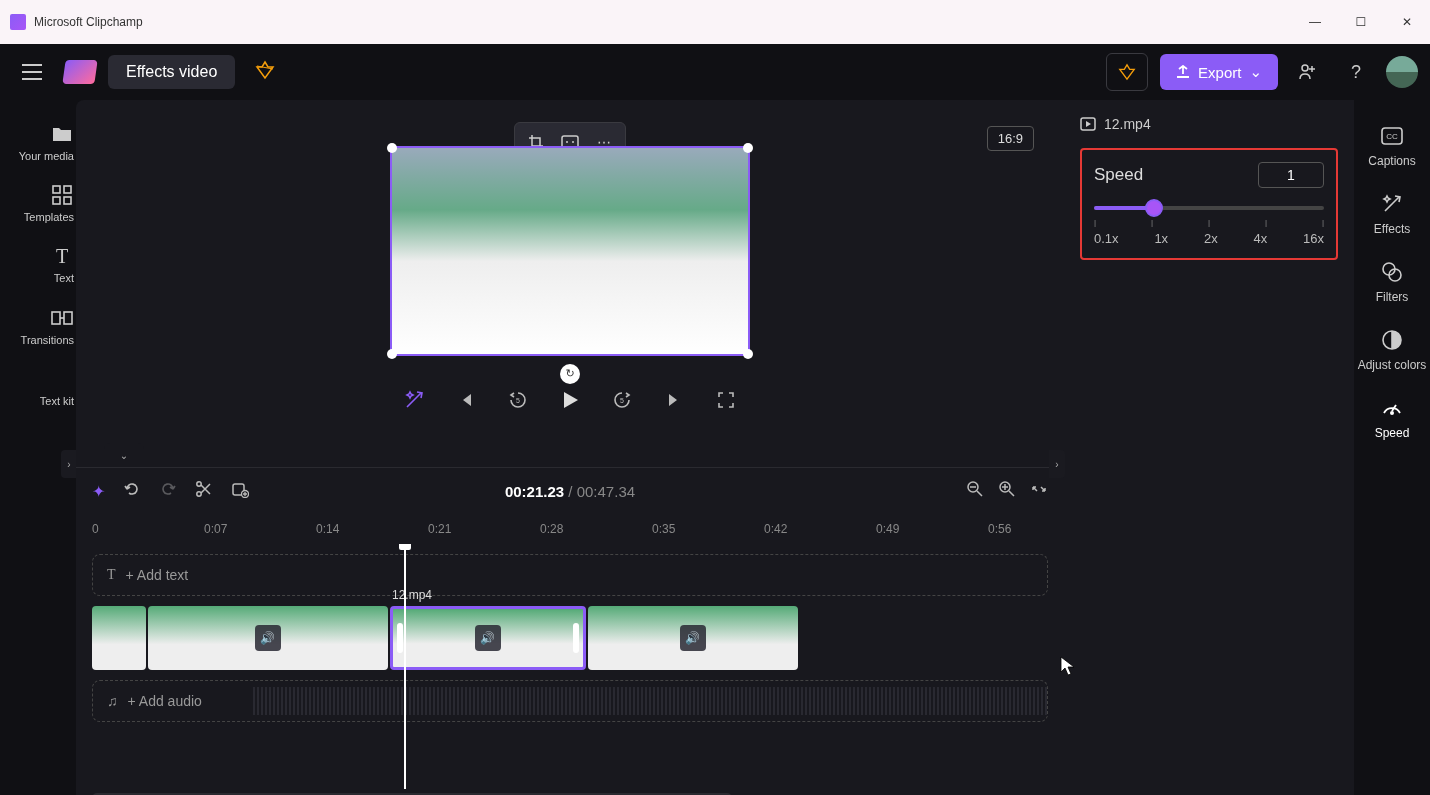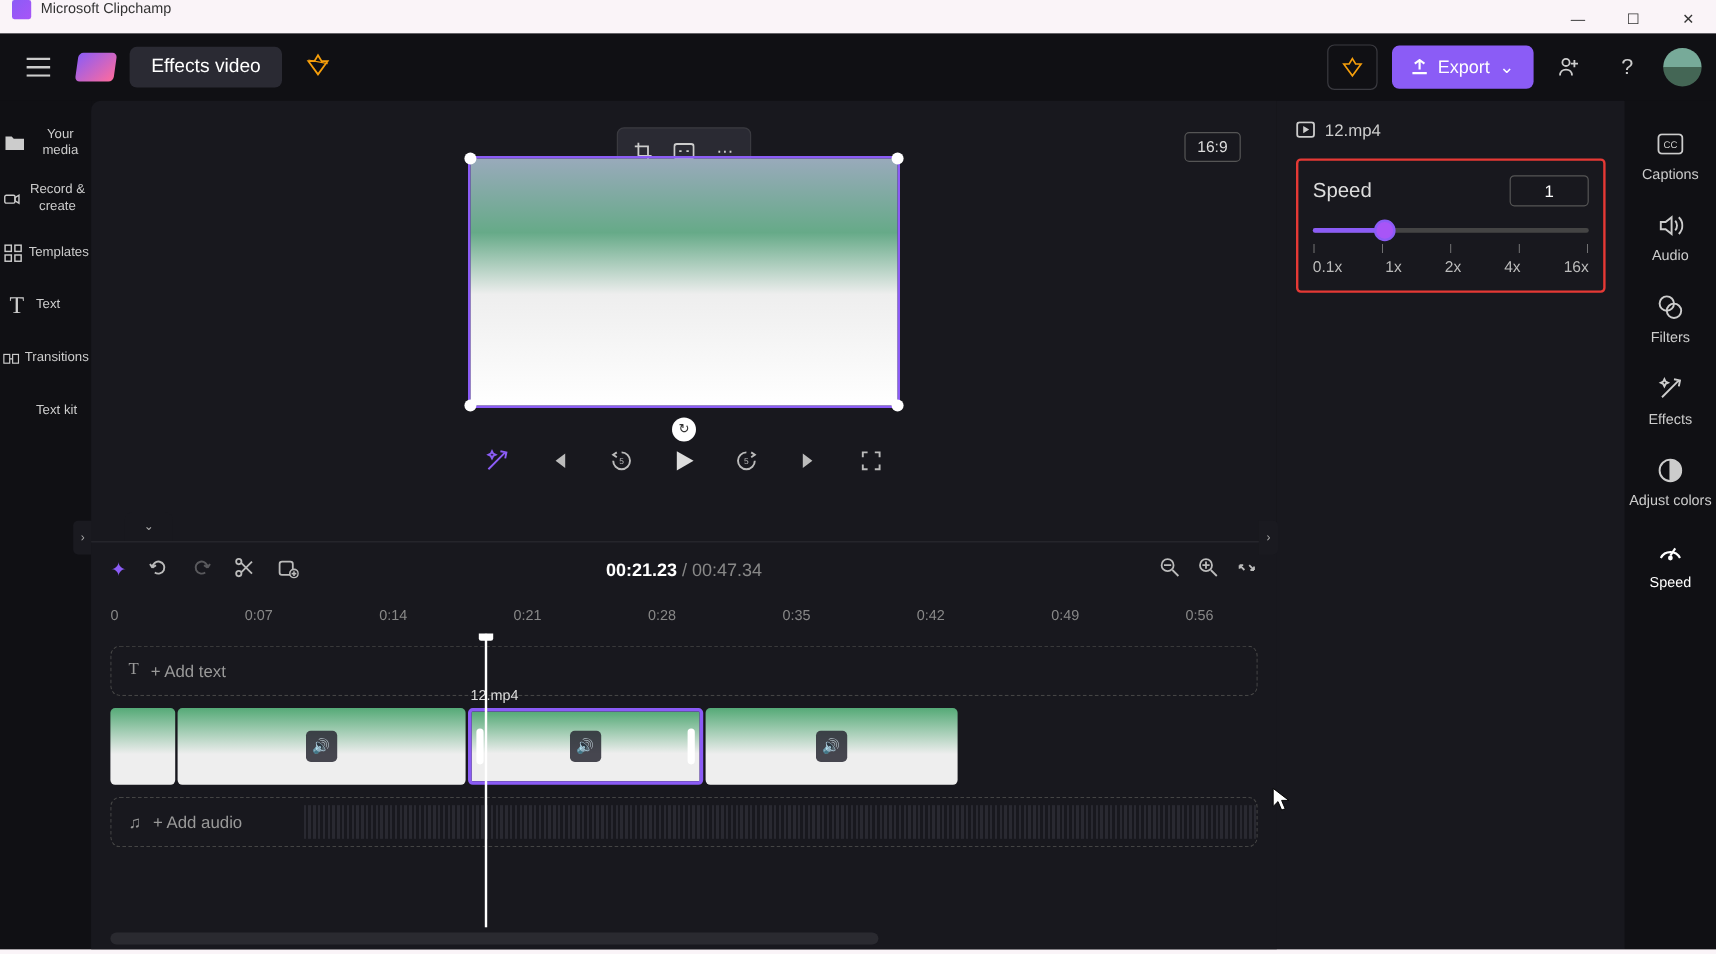--- a/index.html
+++ b/index.html
@@ -1,34 +1,34 @@
 <!DOCTYPE html>
 <html><head>
 <meta charset="utf-8">
 <style>
 *{margin:0;padding:0;box-sizing:border-box;font-family:'Segoe UI',Arial,sans-serif;user-select:none}
 body{width:1430px;height:795px;background:#FAF4F8;overflow:hidden}
-.titlebar{height:28px;background:#FAF4F8;display:flex;padding-left:10px;color:#333;font-size:12px}
+.titlebar{height:44px;background:#FAF4F8;display:flex;align-items:center;padding-left:10px;color:#333;font-size:12px}
 .titlebar .tlogo{width:16px;height:16px;background:linear-gradient(135deg,#8B5CF6,#A855F7);border-radius:2px;margin-right:8px}
 .winctrl{margin-left:auto;display:flex}
 .winctrl div{width:46px;height:32px;display:flex;align-items:center;justify-content:center;font-size:12px;color:#333}
 .app{height:763px;background:#101014;display:flex;flex-direction:column}
 .topbar{height:56px;background:#101014;display:flex;align-items:center;padding:0 12px;gap:12px}
 .hamburger{width:40px;height:40px;display:flex;align-items:center;justify-content:center;color:#ccc}
 .logoicon{width:32px;height:24px;background:linear-gradient(135deg,#8B5CF6,#FF6B9D);border-radius:4px;transform:skewX(-8deg)}
 .title-pill{background:#2A2A33;padding:8px 18px;border-radius:6px;color:#fff;font-size:16px}
 .diamond-ico{color:#F59E0B;font-size:18px;margin-left:8px}
 .spacer{flex:1}
 .diamond-btn{width:42px;height:38px;border:1px solid #3a3a40;border-radius:6px;display:flex;align-items:center;justify-content:center;color:#F59E0B;font-size:16px}
 .export-btn{background:#8B5CF6;color:#fff;padding:9px 16px;border-radius:6px;display:flex;align-items:center;gap:8px;font-size:15px;font-weight:500}
 .icon-btn{width:36px;height:36px;display:flex;align-items:center;justify-content:center;color:#ccc;font-size:18px}
 .avatar{width:32px;height:32px;border-radius:50%;background:linear-gradient(#7a9 50%,#465 50%)}
 .mainrow{flex:1;display:flex;min-height:0}
 .leftnav{width:76px;background:#101014;display:flex;flex-direction:column;padding-top:12px;position:relative}
-.lnav-item{display:flex;flex-direction:row;align-items:center;padding:10px 2px;color:#ccc;font-size:11px;gap:4px;text-align:center;line-height:1.2}
+.lnav-item{display:flex;flex-direction:column;align-items:flex-end;padding:10px 2px;color:#ccc;font-size:11px;gap:4px;text-align:center;line-height:1.2}
 .lnav-item svg,.lnav-item .ico{width:24px;height:24px}
 .expand-caret{position:absolute;right:-1px;top:350px;width:16px;height:28px;background:#1a1a20;border-radius:4px 0 0 4px;display:flex;align-items:center;justify-content:center;color:#aaa;font-size:10px}
 .center{flex:1;display:flex;flex-direction:column;background:#18181E;border-radius:8px 0 0 0;min-width:0;position:relative}
 .preview{flex:1;display:flex;flex-direction:column;align-items:center;justify-content:center;position:relative;min-height:0}
 .float-toolbar{position:absolute;top:22px;left:50%;transform:translateX(-50%);background:#2A2A33;border-radius:6px;display:flex;gap:4px;padding:6px;border:1px solid #3a3a40}
 .float-toolbar div{width:30px;height:26px;display:flex;align-items:center;justify-content:center;color:#ccc;font-size:14px}
 .ratio-badge{position:absolute;top:26px;right:30px;border:1px solid #555;padding:4px 10px;border-radius:4px;color:#ddd;font-size:13px}
 .video-frame{width:360px;height:210px;border:2px solid #8B5CF6;position:relative;margin-top:20px;background:linear-gradient(180deg,#9ab 0%,#6a8 30%,#eee 55%,#fff 100%)}
 .handle{width:10px;height:10px;background:#fff;border-radius:50%;position:absolute}
 .h-tl{top:-5px;left:-5px}.h-tr{top:-5px;right:-5px}.h-bl{bottom:-5px;left:-5px}.h-br{bottom:-5px;right:-5px}
@@ -135,27 +135,20 @@
   <div class="mainrow">
     <div class="leftnav">
       <div class="lnav-item">
         <svg class="ico" viewBox="0 0 24 24">
             <path d="M3 6h6l2 2h10v11H3z" fill="#ccc"></path>
           </svg>
         <span>Your media</span>
       </div>
       <div class="lnav-item">
         <svg class="ico" viewBox="0 0 24 24">
-            <rect x="3" y="7" width="13" height="10" rx="2" fill="none" stroke="#ccc" stroke-width="1.8"></rect>
-            <path d="M16 10l5-3v10l-5-3z" fill="none" stroke="#ccc" stroke-width="1.8"></path>
-          </svg>
-        <span>Record &amp; create</span>
-      </div>
-      <div class="lnav-item">
-        <svg class="ico" viewBox="0 0 24 24">
             <rect x="3" y="3" width="7" height="7" fill="none" stroke="#ccc" stroke-width="1.6"></rect>
             <rect x="14" y="3" width="7" height="7" fill="none" stroke="#ccc" stroke-width="1.6"></rect>
             <rect x="3" y="14" width="7" height="7" fill="none" stroke="#ccc" stroke-width="1.6"></rect>
             <rect x="14" y="14" width="7" height="7" fill="none" stroke="#ccc" stroke-width="1.6"></rect>
           </svg>
         <span>Templates</span>
       </div>
       <div class="lnav-item">
         <div class="ico" style="font-size:20px;font-family:serif">T</div>
         <span>Text</span>
@@ -365,43 +358,34 @@
         <div class="ico">
             <svg width="22" height="18" viewBox="0 0 22 18">
               <rect x="1" y="1" width="20" height="16" rx="3" fill="none" stroke="#ccc" stroke-width="1.6"></rect>
               <text x="11" y="12" font-size="8" fill="#ccc" text-anchor="middle">CC</text>
             </svg>
           </div>
         <span>Captions</span>
       </div>
       <div class="rnav-item">
         <div class="ico">
-            <svg width="22" height="20" viewBox="0 0 22 20">
-              <path d="M3 7v6h4l5 4V3L7 7z" fill="none" stroke="#ccc" stroke-width="1.6"></path>
-              <path d="M15 6c2 2 2 6 0 8M18 3c4 4 4 10 0 14" stroke="#ccc" stroke-width="1.6" fill="none"></path>
+            <svg width="22" height="22" viewBox="0 0 22 22">
+              <path d="M4 18L18 4M14 3l5 1-1 5M6 3l1 2 2 1-2 1-1 2-1-2-2-1 2-1z" stroke="#ccc" stroke-width="1.6" fill="none"></path>
             </svg>
           </div>
-        <span>Audio</span>
+        <span>Effects</span>
       </div>
       <div class="rnav-item">
         <div class="ico">
             <svg width="22" height="22" viewBox="0 0 22 22">
               <circle cx="8" cy="8" r="6" fill="none" stroke="#ccc" stroke-width="1.6"></circle>
               <circle cx="14" cy="14" r="6" fill="none" stroke="#ccc" stroke-width="1.6"></circle>
             </svg>
           </div>
         <span>Filters</span>
-      </div>
-      <div class="rnav-item">
-        <div class="ico">
-            <svg width="22" height="22" viewBox="0 0 22 22">
-              <path d="M4 18L18 4M14 3l5 1-1 5M6 3l1 2 2 1-2 1-1 2-1-2-2-1 2-1z" stroke="#ccc" stroke-width="1.6" fill="none"></path>
-            </svg>
-          </div>
-        <span>Effects</span>
       </div>
       <div class="rnav-item">
         <div class="ico">
             <svg width="22" height="22" viewBox="0 0 22 22">
               <circle cx="11" cy="11" r="9" fill="none" stroke="#ccc" stroke-width="1.6"></circle>
               <path d="M11 2v18" stroke="#ccc" stroke-width="1.6"></path>
               <path d="M11 2a9 9 0 0 1 0 18" fill="#ccc"></path>
             </svg>
           </div>
         <span>Adjust colors</span>

